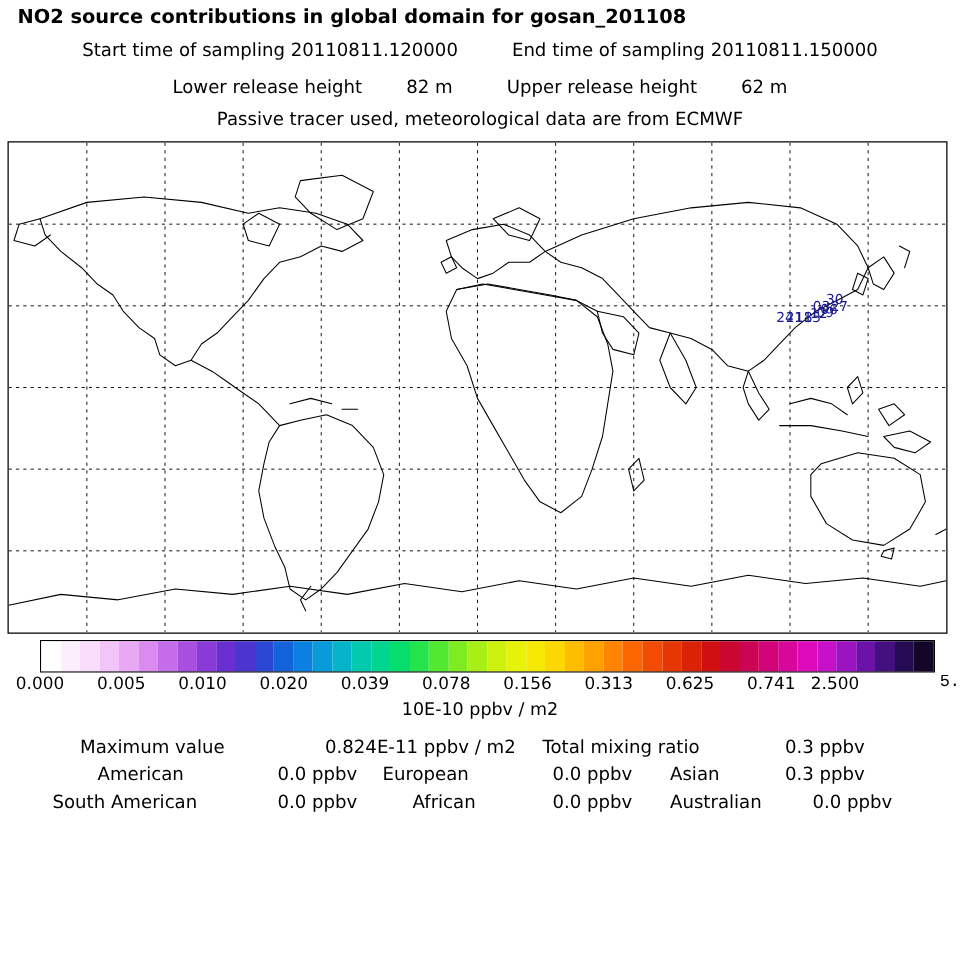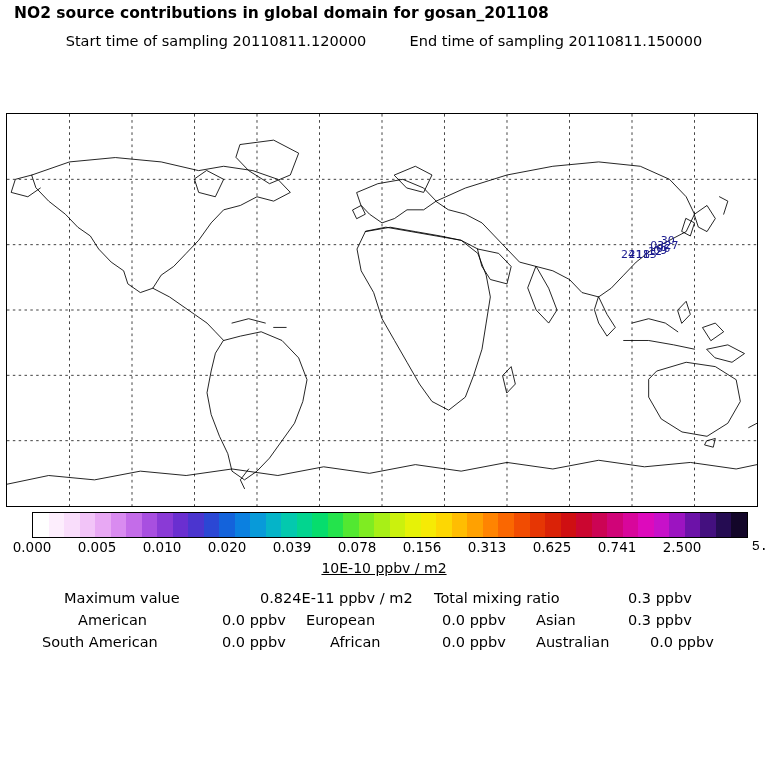--- a/index.html
+++ b/index.html
@@ -115,21 +115,20 @@
     transform: translateX(-50%);
     white-space: nowrap;
   }
   #cbar-unit {
     position: absolute;
     top: 560px;
     left: 0;
     width: 768px;
     text-align: center;
     font-size: 14px;
-    text-decoration: underline;
   }
 
   
   #footer {
     position: absolute;
     left: 0;
     top: 590px;
     width: 713px;
   }
   .frow {
@@ -153,21 +152,31 @@
   <div class="hdr" id="line2">
     <span>Start time of sampling</span>
     <span> </span>
     <span>20110811.120000</span>
     <span class="sp-wide"></span>
     <span>End time of sampling</span>
     <span> </span>
     <span>20110811.150000</span>
   </div>
 
-
+  <div class="hdr" id="line3">
+    <span>Lower release height</span>
+    <span class="sp"></span>
+    <span>82 m</span>
+    <span class="sp-wide"></span>
+    <span>Upper release height</span>
+    <span class="sp"></span>
+    <span>62 m</span>
+  </div>
+
+  <div class="hdr" id="line4">Passive tracer used, meteorological data are from ECMWF</div>
 
   <div id="map-frame">
     <div id="map-inner">
 
       <svg id="grid-svg" viewBox="0 0 360 180" preserveAspectRatio="none">
         <g stroke="#000000" stroke-width="0.35" stroke-dasharray="1.2,1.6" fill="none">
           <line x1="30" y1="0" x2="30" y2="180"></line>
           <line x1="60" y1="0" x2="60" y2="180"></line>
           <line x1="90" y1="0" x2="90" y2="180"></line>
           <line x1="120" y1="0" x2="120" y2="180"></line>
@@ -331,21 +340,21 @@
     <span class="ctick" style="left:32px;">0.000</span>
     <span class="ctick" style="left:97px;">0.005</span>
     <span class="ctick" style="left:162px;">0.010</span>
     <span class="ctick" style="left:227px;">0.020</span>
     <span class="ctick" style="left:292px;">0.039</span>
     <span class="ctick" style="left:357px;">0.078</span>
     <span class="ctick" style="left:422px;">0.156</span>
     <span class="ctick" style="left:487px;">0.313</span>
     <span class="ctick" style="left:552px;">0.625</span>
     <span class="ctick" style="left:617px;">0.741</span>
-    <span class="ctick" style="left:682px;">2.500</span>
+    <span class="ctick" style="left:668px;">2.500</span>
     <span class="ctick" style="left:772px;font-family:Liberation Mono, monospace;">5.000</span>
   </div>
 
   <div id="cbar-unit">10E-10 ppbv / m2</div>
 
   <div id="footer">
 
     <div class="frow">
       <span class="fcell" style="left:64px;">Maximum value</span>
       <span class="fcell" style="left:214px;margin-left:46px;">0.824E-11 ppbv / m2</span>

